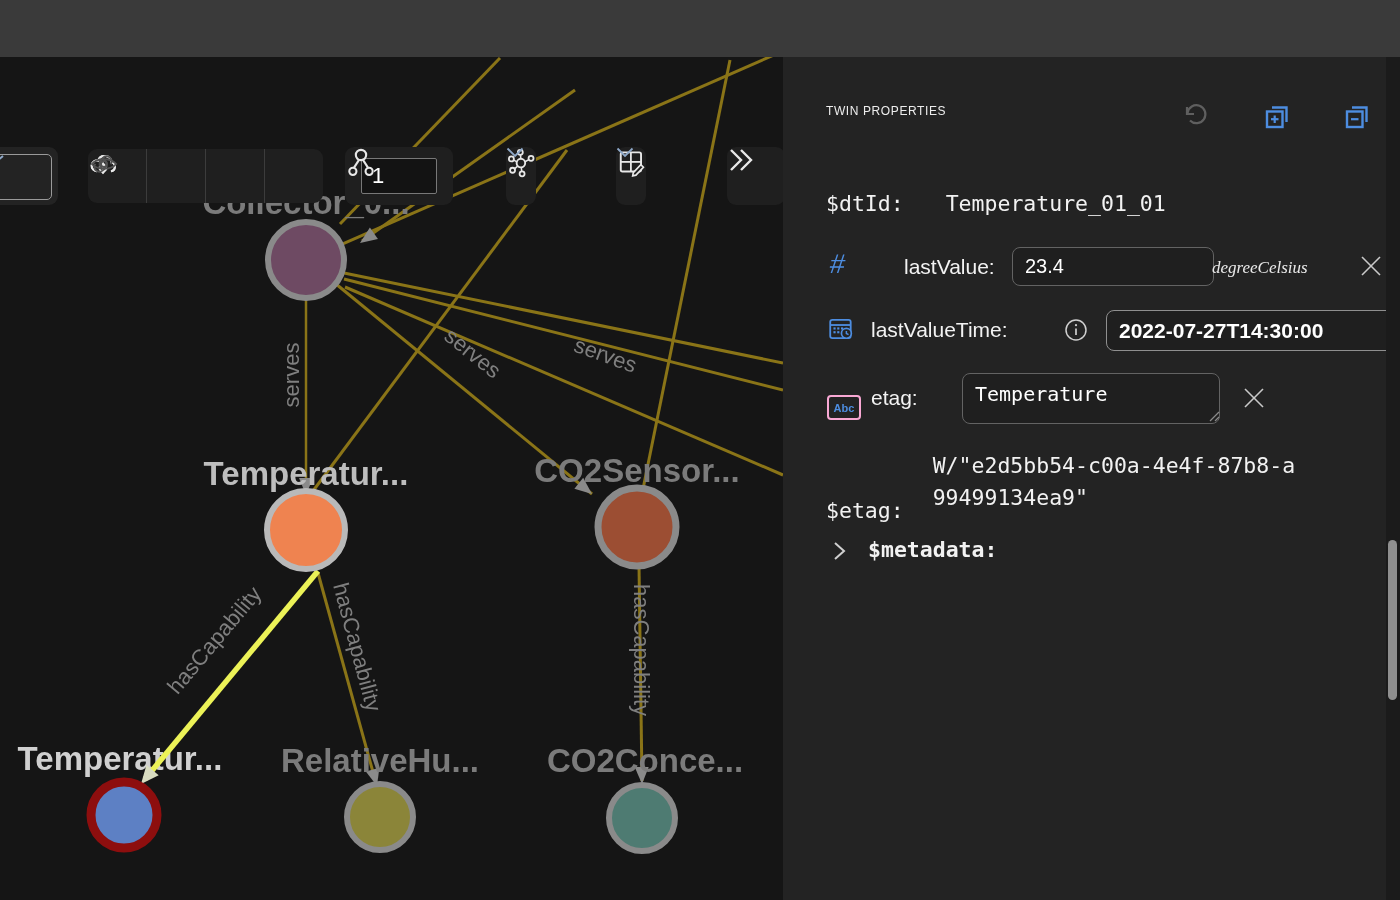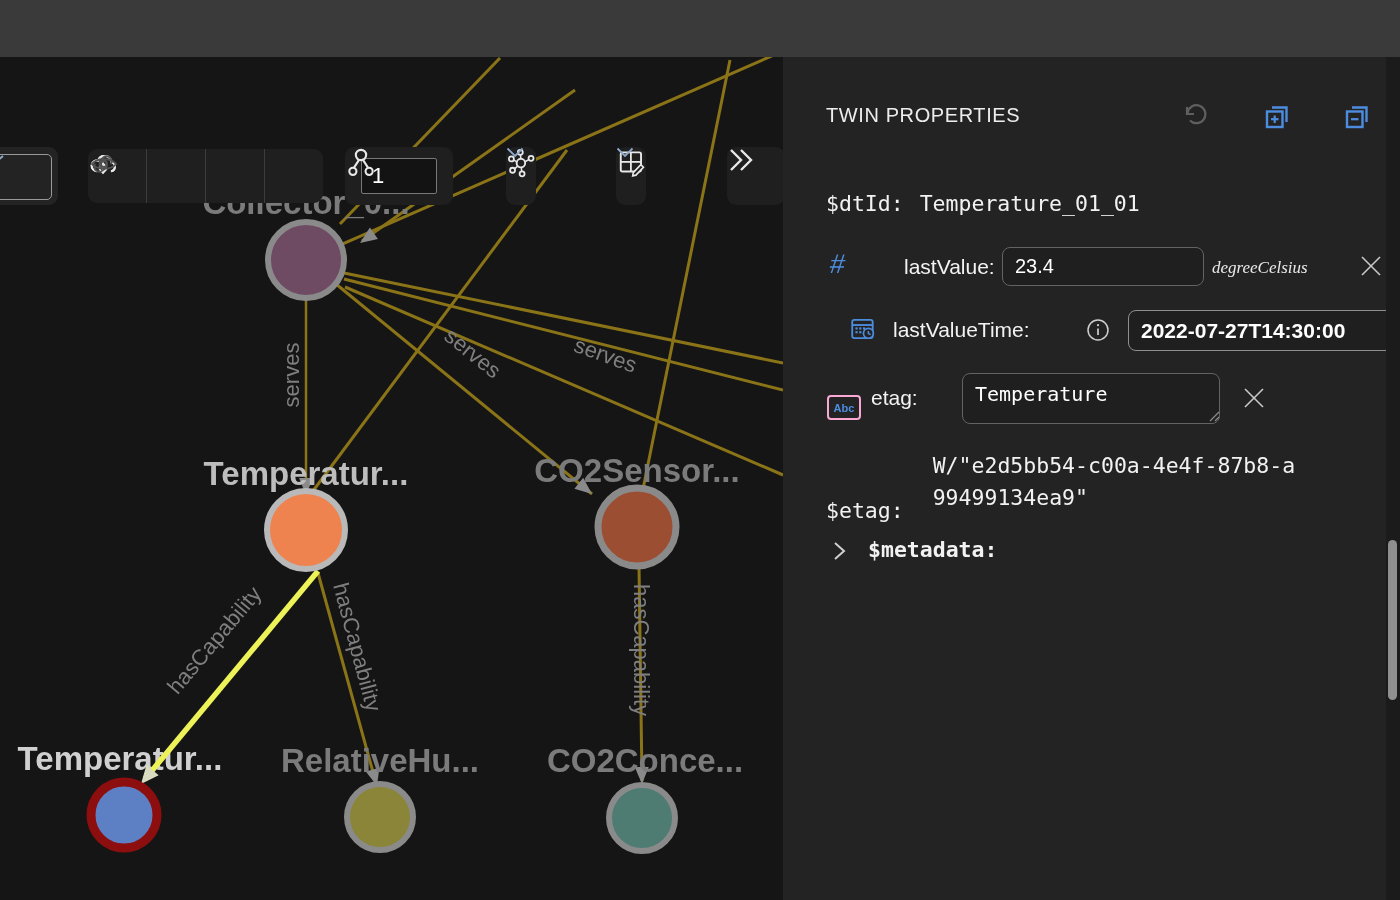--- a/index.html
+++ b/index.html
@@ -20,21 +20,21 @@
   #tb-cut{left:-30px;top:90px;width:88px;height:58px;background:#232323;border-radius:9px;}
   #tb-cut .inner{position:absolute;left:8px;top:7px;width:72px;height:44px;border:1.5px solid #9a9a9a;
      border-radius:5px;display:flex;align-items:center;justify-content:center;}
   #exp-input{width:64px;height:34px;background:#131313;border:1.5px solid #787878;border-radius:2px;
      color:#ffffff;font-size:22px;padding:0 0 0 10px;font-family:"Liberation Sans",sans-serif;outline:none;}
   
   #panel{left:783px;top:57px;width:617px;height:843px;background:#232323;overflow:hidden;}
   .ptxt{color:#f2f2f2;}
   .mono{font-family:"DejaVu Sans Mono",monospace;}
   .sans{font-family:"Liberation Sans",sans-serif;}
-  #panel-title{left:43px;top:47px;font-size:20px;letter-spacing:.6px;color:#ededed;font-weight:400;}
+  #panel-title{left:43px;top:47px;font-size:12px;letter-spacing:.6px;color:#ededed;font-weight:400;}
   .hicon{width:30px;height:30px;}
   .prow-label{font-size:21px;color:#f2f2f2;}
   .pinput{background:#1f1f1f;border:1px solid #636363;border-radius:8px;color:#ffffff;
      font-size:20px;padding:0 12px;outline:none;font-family:"Liberation Sans",sans-serif;}
   #lvt-input{border:1px solid #8f8f8f;font-weight:600;font-size:21px;}
   #name-area{background:#1f1f1f;border:1px solid #636363;border-radius:8px;color:#fff;
      font-family:"DejaVu Sans Mono",monospace;font-size:20px;padding:8px 12px;outline:none;resize:none;}
   .unit{font-style:italic;font-size:17px;color:#e9e9e9;}
   #scrolltrack{right:0;top:0;width:14px;height:843px;background:#1b1b1b;}
   #scrollthumb{position:absolute;left:2px;top:483px;width:9px;height:160px;background:#8f8f8f;border-radius:5px;}
@@ -209,37 +209,37 @@
     </svg>
   </div>
   <div class="abs" style="left:559px;top:45px;">
     <svg class="hicon" viewBox="0 0 30 30">
       <path d="M10 5.5 H24.5 V20" fill="none" stroke="#4d8de0" stroke-width="2.4"></path>
       <rect x="5" y="9.5" width="15.5" height="15.5" fill="none" stroke="#4d8de0" stroke-width="2.4"></rect>
       <line x1="9" y1="17.2" x2="16.5" y2="17.2" stroke="#4d8de0" stroke-width="2.2"></line>
     </svg>
   </div>
 
-  <div class="abs" style="left:43px;top:134px;display:flex;gap:16px;">
+  <div class="abs" style="left:43px;top:134px;display:flex;gap:42px;">
     <span class="mono ptxt" style="font-size:21.5px;">$dtId:</span>
     <span class="mono ptxt" style="font-size:21.5px;">Temperature_01_01</span>
   </div>
 
   <div class="abs" style="left:0;top:190px;width:617px;height:42px;">
     <span class="abs" style="left:47px;top:2px;font-size:27px;color:#4d8de0;transform:skewX(-7deg);font-weight:500;font-family:'Liberation Sans',sans-serif;">#</span>
     <span class="abs sans prow-label" style="left:88px;top:8px;margin-left:33px;">lastValue:</span>
-    <input class="abs pinput" style="left: 219px; top: 0px; width: 176px; height: 37px;" value="23.4">
+    <input class="abs pinput" style="left: 229px; top: 0px; width: 176px; height: 37px;" value="23.4">
     <span class="abs unit" style="left:429px;top:11px;font-family:Liberation Serif, serif;">degreeCelsius</span>
     <svg class="abs" style="left:576px;top:7px;" width="24" height="24" viewBox="0 0 24 24">
       <line x1="3" y1="3" x2="21" y2="21" stroke="#c9c9c9" stroke-width="1.6"></line>
       <line x1="21" y1="3" x2="3" y2="21" stroke="#c9c9c9" stroke-width="1.6"></line>
     </svg>
   </div>
 
-  <div class="abs" style="left:0;top:253px;width:502px;height:42px;margin-left:22px;">
+  <div class="abs" style="left:0;top:253px;width:502px;height:42px;">
     <svg class="abs" style="left:44px;top:5px;" width="28" height="28" viewBox="0 0 26 26">
       <rect x="3" y="4.5" width="19" height="17" rx="2" fill="none" stroke="#4d8de0" stroke-width="1.7"></rect>
       <line x1="3" y1="9.3" x2="22" y2="9.3" stroke="#4d8de0" stroke-width="1.7"></line>
       <rect x="6" y="11.5" width="2" height="2" fill="#4d8de0"></rect>
       <rect x="9.5" y="11.5" width="2" height="2" fill="#4d8de0"></rect>
       <rect x="13" y="11.5" width="2" height="2" fill="#4d8de0"></rect>
       <rect x="6" y="15" width="2" height="2" fill="#4d8de0"></rect>
       <rect x="9.5" y="15" width="2" height="2" fill="#4d8de0"></rect>
       <circle cx="18" cy="17" r="4.6" fill="#232323" stroke="#4d8de0" stroke-width="1.6"></circle>
       <path d="M18 14.8 L18 17.2 L20 18.2" fill="none" stroke="#4d8de0" stroke-width="1.4"></path>

